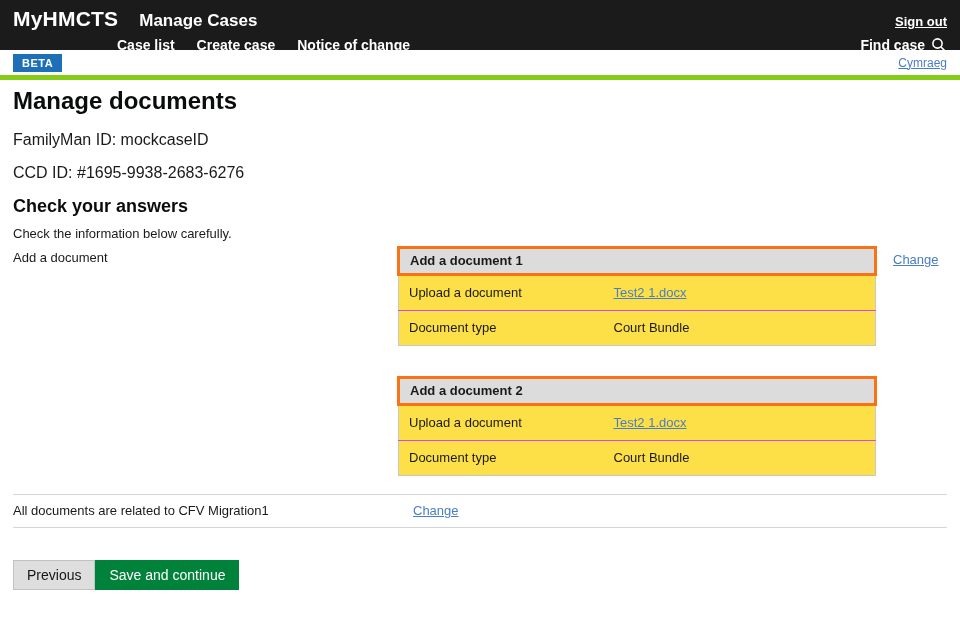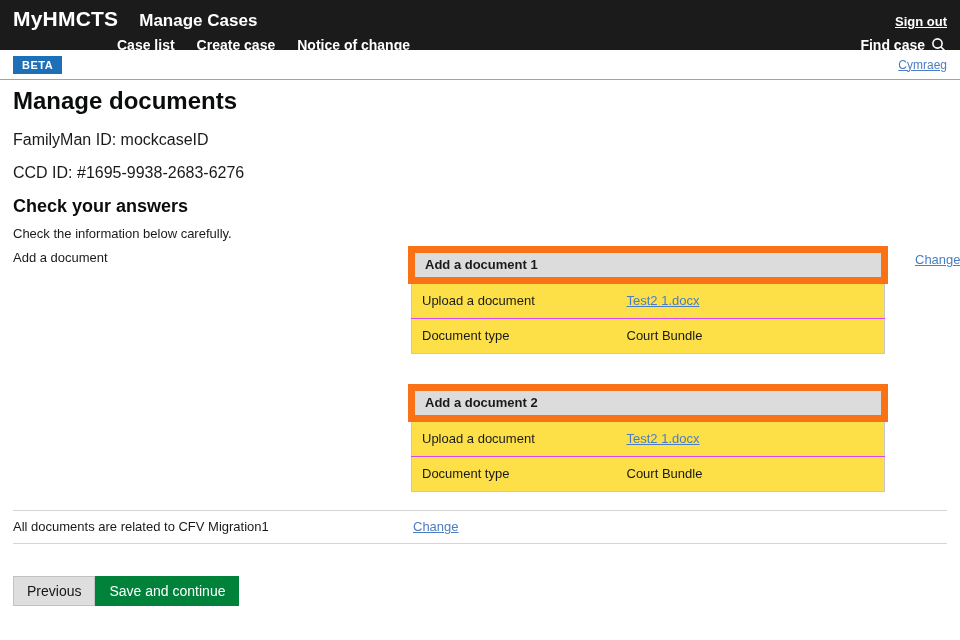--- a/index.html
+++ b/index.html
@@ -66,21 +66,21 @@
     text-decoration: underline;
   }
   .search-icon svg { display: block; }
 
   
   .beta-bar {
     display: flex;
     align-items: center;
     height: 30px;
     padding: 0 13px;
-    border-bottom: 1px solid #84cc16;
+    border-bottom: 5px solid #84cc16;
     background: #ffffff;
   }
   .beta-badge {
     background: #1d70b8;
     color: #ffffff;
     font-size: 11px;
     font-weight: bold;
     letter-spacing: 0.5px;
     padding: 3px 9px;
   }
@@ -135,21 +135,20 @@
     font-size: 13px;
     line-height: 16px;
     color: #1a1a1a;
   }
 
   
   .cya-row {
     display: grid;
     grid-template-columns: 384px 480px 1fr;
     margin-top: 4px;
-    gap: 11px;
   }
   .cya-label {
     font-size: 13px;
     line-height: 16px;
     padding-top: 4px;
     color: #1a1a1a;
   }
   .change-cell { padding-left: 16px; padding-top: 4px; }
   .change-link {
     font-size: 13px;
@@ -163,21 +162,21 @@
     border: 1px solid #c8c8c8;
     font-size: 13px;
   }
   .doc-table + .doc-table { margin-top: 30px; }
   .doc-table th {
     background: #dcdcdc;
     text-align: left;
     font-weight: bold;
     padding: 4px 10px;
     line-height: 16px;
-    border: 7px solid #f97316;
+    border: 3px solid #f97316;
     color: #1a1a1a;
   }
   .doc-table td {
     padding: 9px 10px;
     line-height: 16px;
     border-top: 1px solid #d946ef;
     background: #fde047;
     vertical-align: middle;
     color: #1a1a1a;
   }

